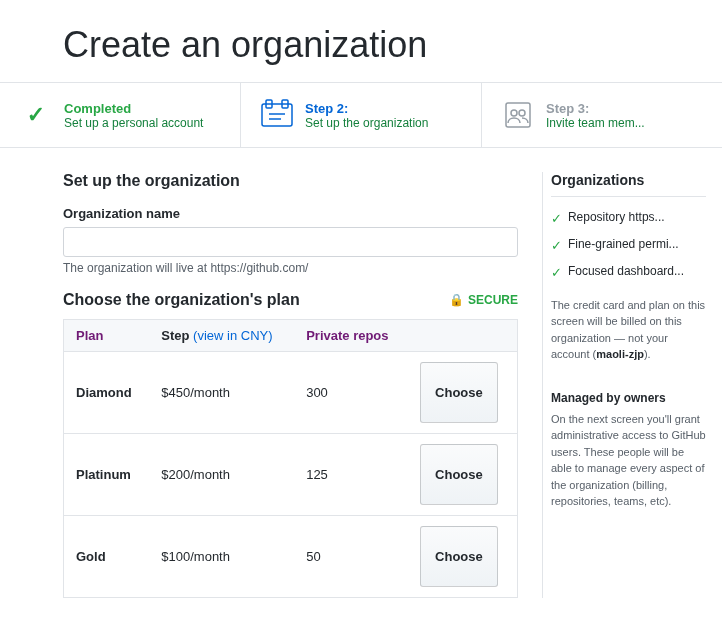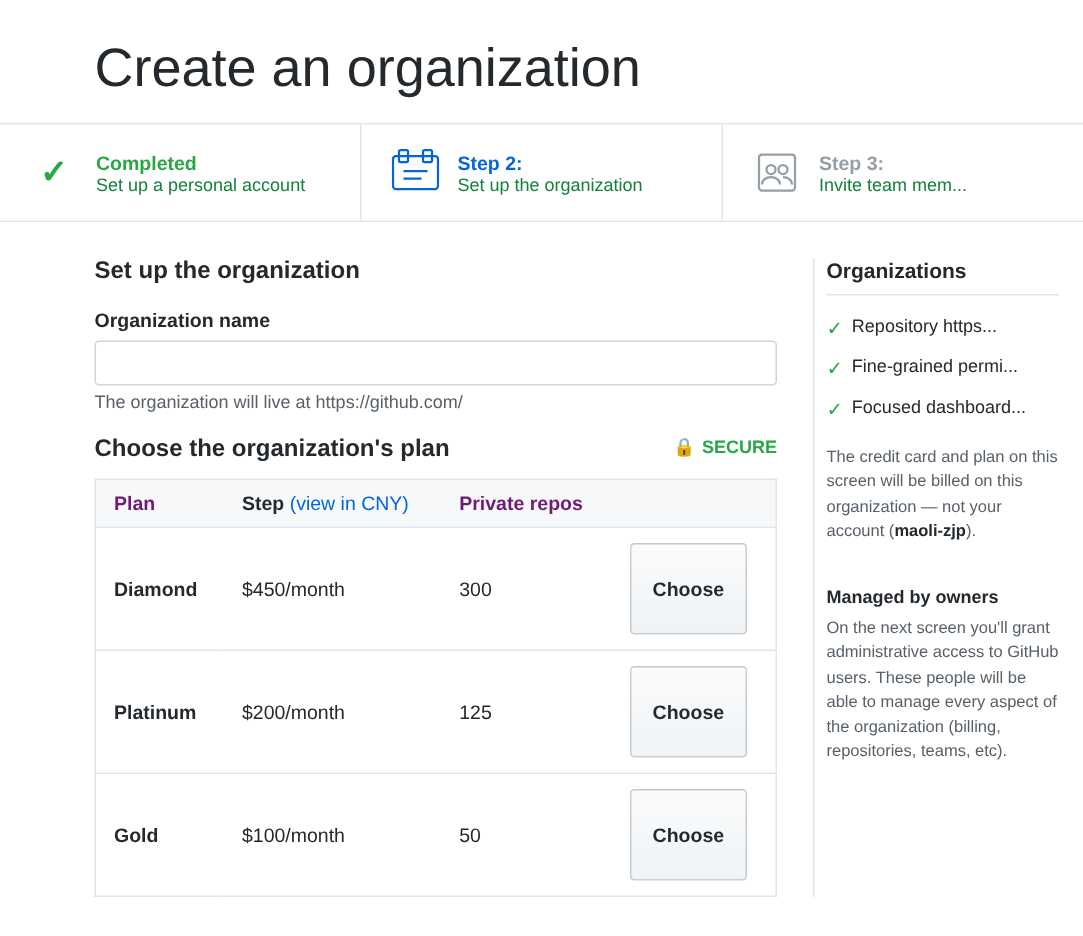--- a/index.html
+++ b/index.html
@@ -141,21 +141,21 @@
 
     .field-hint {
       font-size: 12px;
       color: #586069;
       margin-top: 4px;
       margin-bottom: 16px;
     }
 
     .plan-section-header {
       display: flex;
-      align-items: flex-start;
+      align-items: center;
       justify-content: space-between;
       margin-top: 8px;
       margin-bottom: 10px;
     }
 
     .plan-section-title {
       font-size: 16px;
       font-weight: 600;
     }
 

